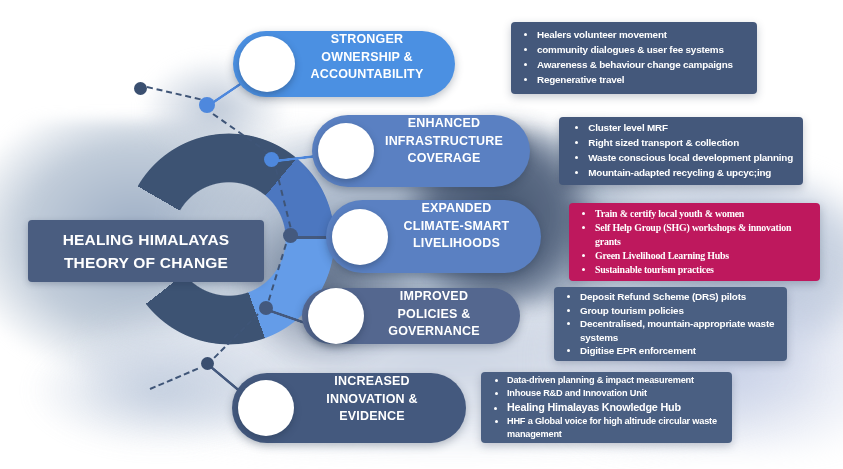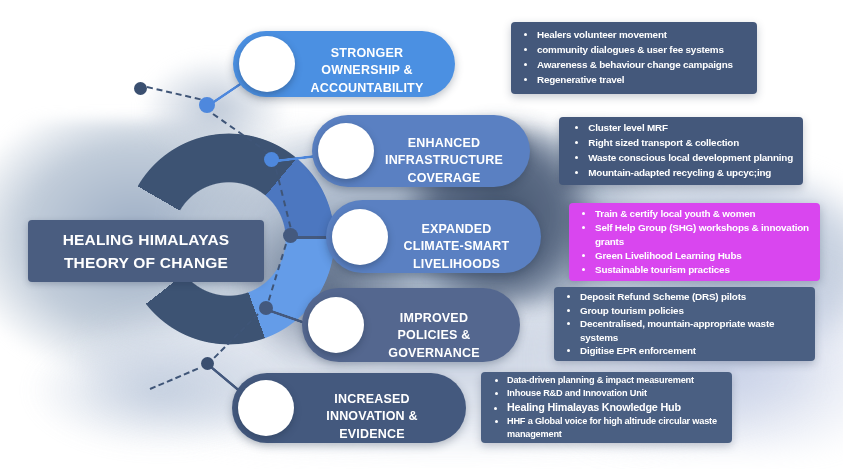--- a/index.html
+++ b/index.html
@@ -35,41 +35,41 @@
   .dashseg{border-top:2.5px dashed #3f5577;}
   .solidseg{border-top:3px solid #44597e;border-radius:2px;}
   .solidseg.blue{border-top-color:#4e88dd;}
 
   
   .title-box{position:absolute;left:28px;top:220px;width:236px;height:62px;background:#4a5d80;border-radius:4px;
     display:flex;align-items:center;justify-content:center;text-align:center;color:#fff;font-weight:bold;
     font-size:15.5px;line-height:1.5;white-space:pre-line;box-shadow:0 2px 6px rgba(30,45,70,.25);letter-spacing:.2px;}
 
   
-  .pill{position:absolute;border-radius:40px;display:flex;align-items:flex-end;color:#fff;font-weight:bold;
+  .pill{position:absolute;border-radius:40px;display:flex;align-items:flex-start;color:#fff;font-weight:bold;
     box-shadow:0 3px 8px rgba(30,45,70,.3);}
   .pill .label{flex:1;text-align:center;font-size:12.5px;line-height:1.4;white-space:pre-line;letter-spacing:.2px;padding-left:58px;padding-right:12px;}
   .pill .circle{position:absolute;left:6px;top:50%;transform:translateY(-50%);width:56px;height:56px;border-radius:50%;
     background:#fff;box-shadow:0 3px 7px rgba(30,45,70,.35);}
   .p1{left:233px;top:31px;width:222px;height:66px;}
   .p2{left:312px;top:115px;width:218px;height:72px;}
   .p3{left:326px;top:200px;width:215px;height:73px;}
-  .p4{left:302px;top:288px;width:218px;height:74px;}
+  .p4{left:302px;top:288px;width:218px;height:56px;}
   .p5{left:232px;top:373px;width:234px;height:70px;}
 
   
   .obox{position:absolute;border-radius:4px;color:#fff;display:flex;flex-direction:column;justify-content:center;
     box-shadow:0 3px 8px rgba(30,45,70,.25);}
   .obox ul{margin:0;padding:6px 10px 6px 26px;list-style:disc;}
   .obox li{font-weight:bold;font-size:9.9px;line-height:1.5;letter-spacing:-0.2px;}
   .x1{left:511px;top:22px;width:246px;height:72px;}
   .x2{left:559px;top:117px;width:244px;height:68px;align-items:flex-end;}
   .x3{left:569px;top:203px;width:251px;height:78px;}
   .x3 li{line-height:1.42;}
-  .x4{left:554px;top:287px;width:261px;height:74px;}
+  .x4{left:554px;top:287px;width:233px;height:74px;}
   .x4 li{line-height:1.38;}
   .x5{left:481px;top:372px;width:251px;height:71px;}
   .x5 li{font-size:9.2px;line-height:1.4;}
   .x5 li.big{font-size:10.8px;}
 </style>
 </head>
 <body>
 
 <div class="stage">
 
@@ -137,21 +137,21 @@
       <li>Mountain-adapted recycling &amp; upcyc;ing</li>
     </ul>
   </div>
 
   <div class="pill p3" style="background: rgb(90, 128, 194);">
     <span class="circle"></span>
     <span class="label">EXPANDED
 CLIMATE-SMART
 LIVELIHOODS</span>
   </div>
-  <div class="obox x3" style="background: #d946ef;">
+  <div class="obox x3" style="background: #be185d; font-family: Liberation Serif, serif;">
     <ul>
       <li>Train &amp; certify local youth &amp; women</li>
       <li>Self Help Group (SHG) workshops &amp; innovation grants</li>
       <li>Green Livelihood Learning Hubs</li>
       <li>Sustainable tourism practices</li>
     </ul>
   </div>
 
   <div class="pill p4" style="background: rgb(84, 103, 143);">
     <span class="circle"></span>

